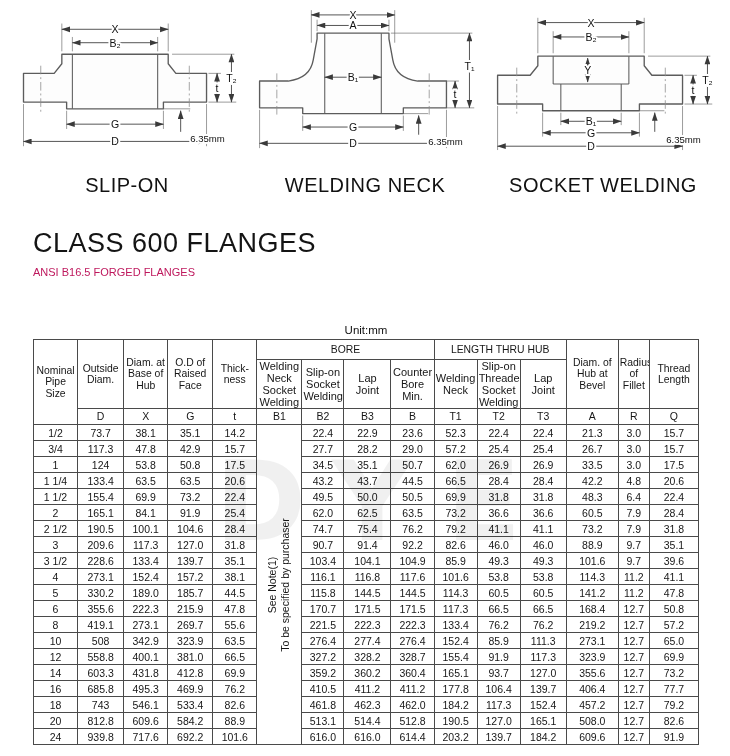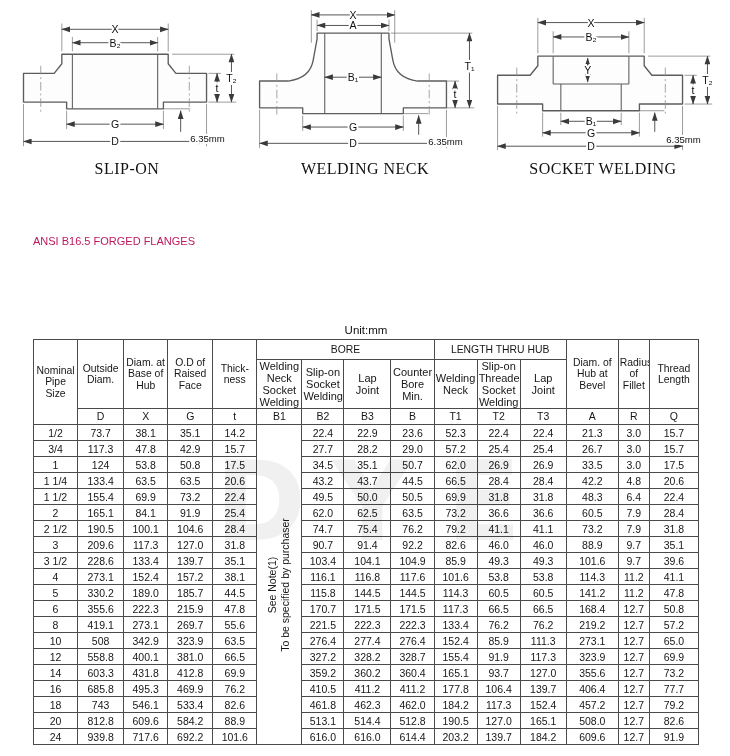--- a/index.html
+++ b/index.html
@@ -3,21 +3,21 @@
 <meta charset="utf-8">
 <style>
   html,body{margin:0;padding:0;background:#fff;}
   .page{position:relative;width:730px;height:756px;background:#ffffff;overflow:hidden;
         font-family:"Liberation Sans","DejaVu Sans",sans-serif;color:#1c1c1c;}
 
   
   .diagrams{position:absolute;top:6px;left:12px;width:706px;display:flex;justify-content:space-between;}
   .fig{width:230px;text-align:center;}
   .fig svg{display:block;width:230px;height:152px;}
-  .fig-caption{margin-top:2px;font-size:16px;letter-spacing:0.5px;color:#111;font-family:Liberation Serif, serif;}
+  .fig-caption{margin-top:16px;font-size:20px;letter-spacing:0.5px;color:#111;}
 
   .out{fill:#fdfdfd;stroke:#5c5c5c;stroke-width:1.4;stroke-linejoin:round;}
   .bore{stroke:#5c5c5c;stroke-width:1.1;fill:none;}
   .cl{stroke:#8a8a8a;stroke-width:0.8;fill:none;stroke-dasharray:9 3 2 3;}
   .ext{stroke:#6a6a6a;stroke-width:0.7;fill:none;}
   .dim{stroke:#3a3a3a;stroke-width:0.9;fill:none;}
   .lbl{font-size:11px;fill:#111;text-anchor:middle;dominant-baseline:central;
        stroke:#fff;stroke-width:4px;paint-order:stroke;}
   .lbl-sm{font-size:10px;}
 
@@ -154,20 +154,21 @@
         <line class="dim" x1="229" y1="52" x2="229" y2="102" marker-start="url(#a3s)" marker-end="url(#a3e)"></line>
         <text class="lbl" x="229" y="77">T₂</text>
         <line class="dim" x1="174" y1="131" x2="174" y2="111" marker-end="url(#a3e)"></line>
         <text class="lbl lbl-sm" x="204" y="139">6.35mm</text>
       </svg>
       <div class="fig-caption">SOCKET WELDING</div>
     </div>
   </div>
 
   <div class="titleblock">
+    <div class="page-title">CLASS 600 FLANGES</div>
     <div class="page-subtitle">ANSI B16.5 FORGED FLANGES</div>
   </div>
 
   <div class="unit">Unit:mm</div>
 
   <table class="spec">
     <colgroup>
       <col style="width:44px">
         <col style="width:46px">
         <col style="width:44px">

